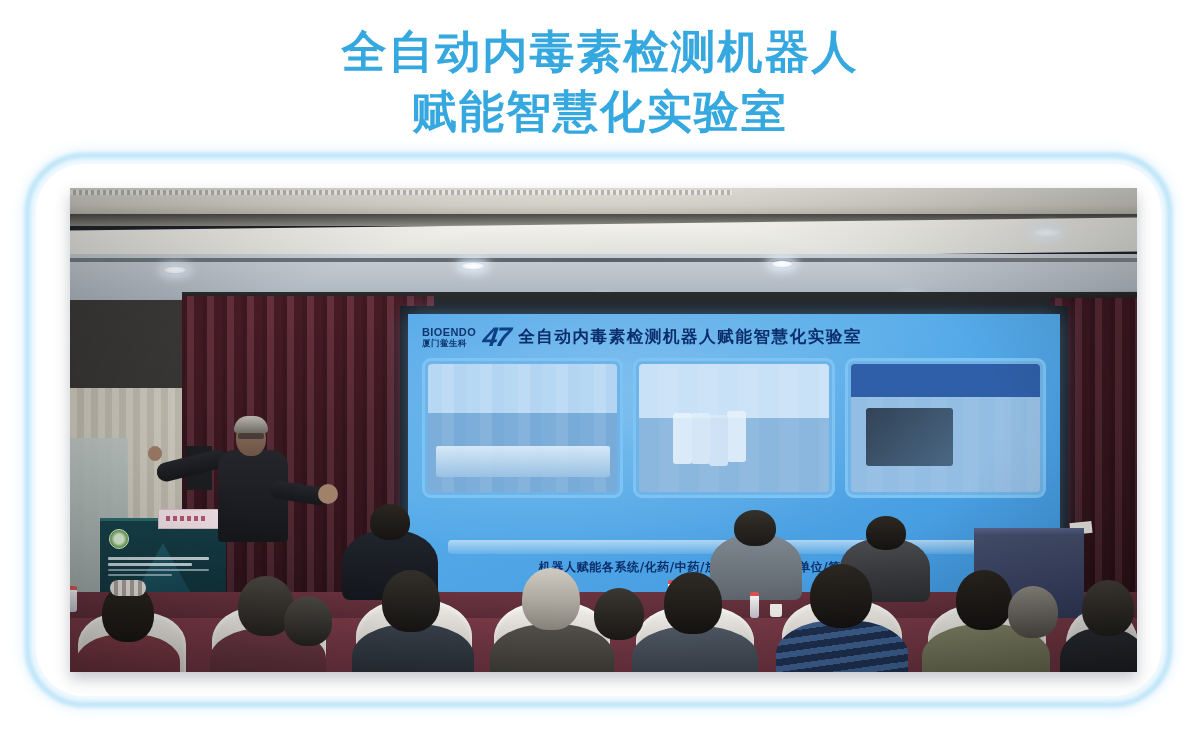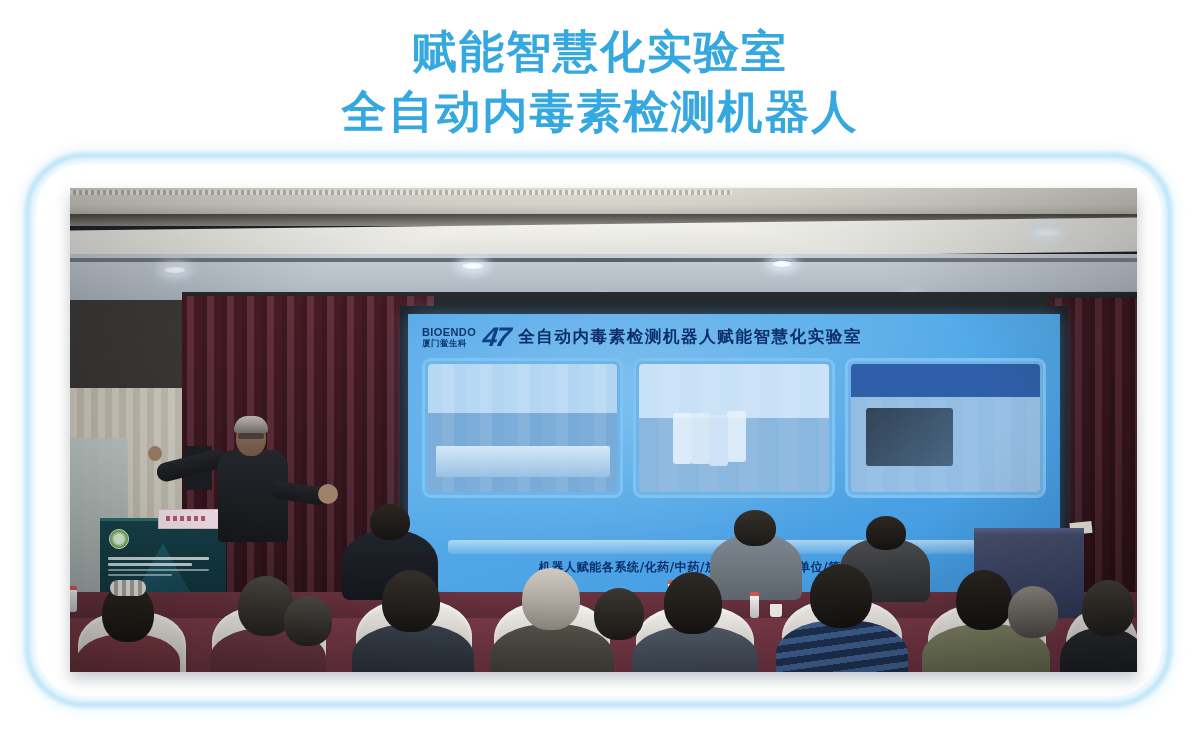--- a/index.html
+++ b/index.html
@@ -252,22 +252,22 @@
   .cup { width:12px; height:13px; background:#efeee9; border-radius:1px 1px 3px 3px; }
 
   .vig { left:0; top:0; width:100%; height:100%;
     background: radial-gradient(ellipse at 50% 46%,rgba(0,0,0,0) 52%,rgba(0,0,0,.30) 100%);
     pointer-events:none; }
 </style>
 </head>
 <body>
 
 <div class="title-block">
+  <div class="title-line">全自动内毒素检测机器人</div>
   <div class="title-line">赋能智慧化实验室</div>
-  <div class="title-line">全自动内毒素检测机器人</div>
 </div>
 
 <div class="frame-wrap">
   <div class="glow-ring g3"></div>
   <div class="glow-ring"></div>
   <div class="glow-ring g2"></div>
   <div class="frame-inner"></div>
 
   <div class="photo">
 

